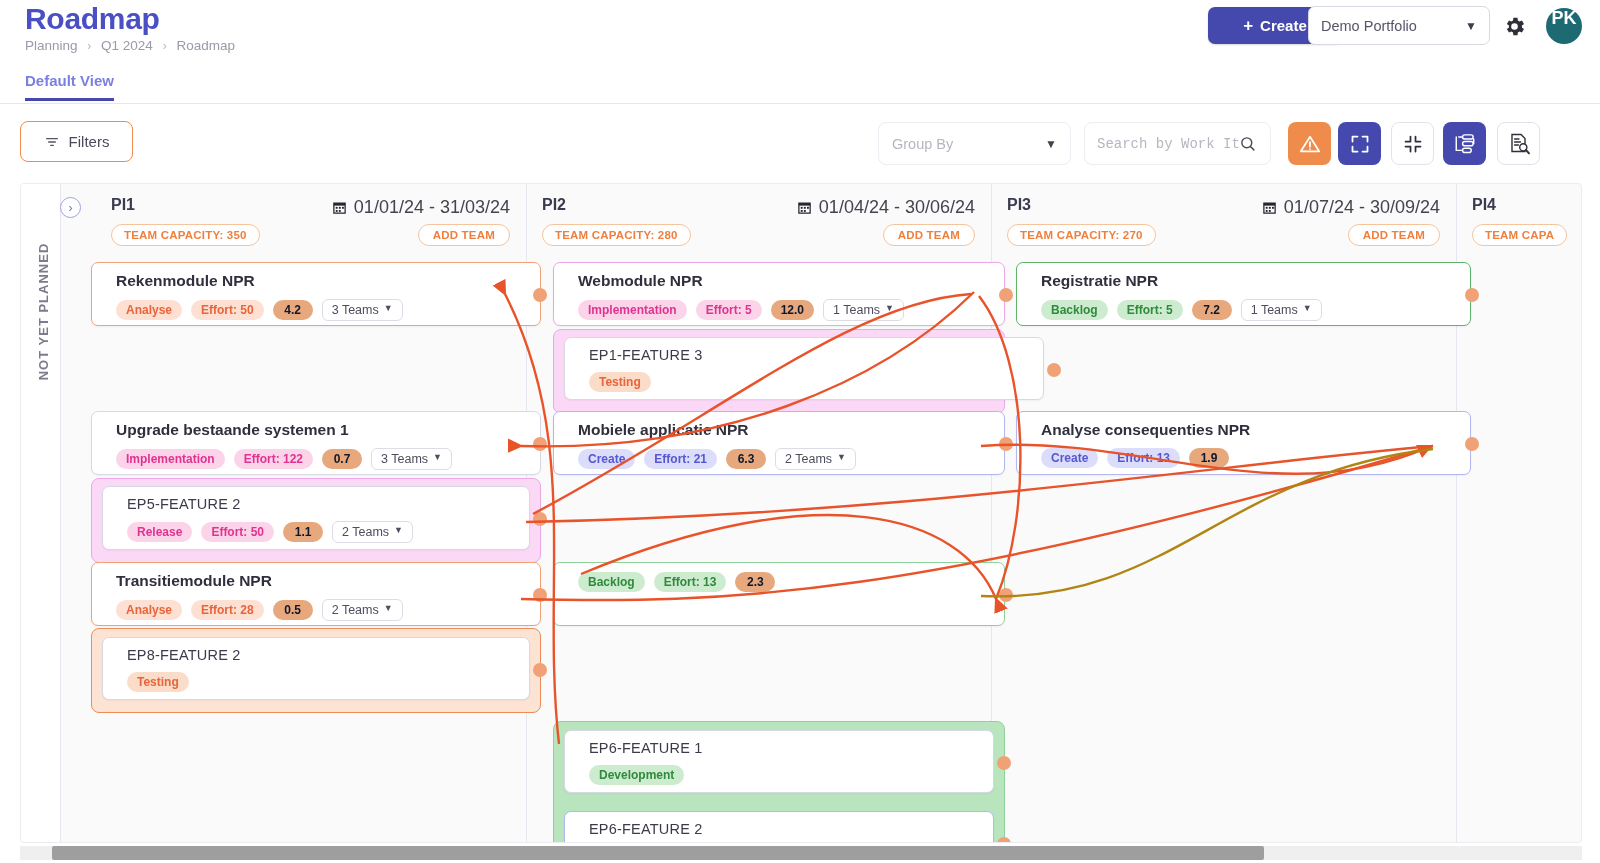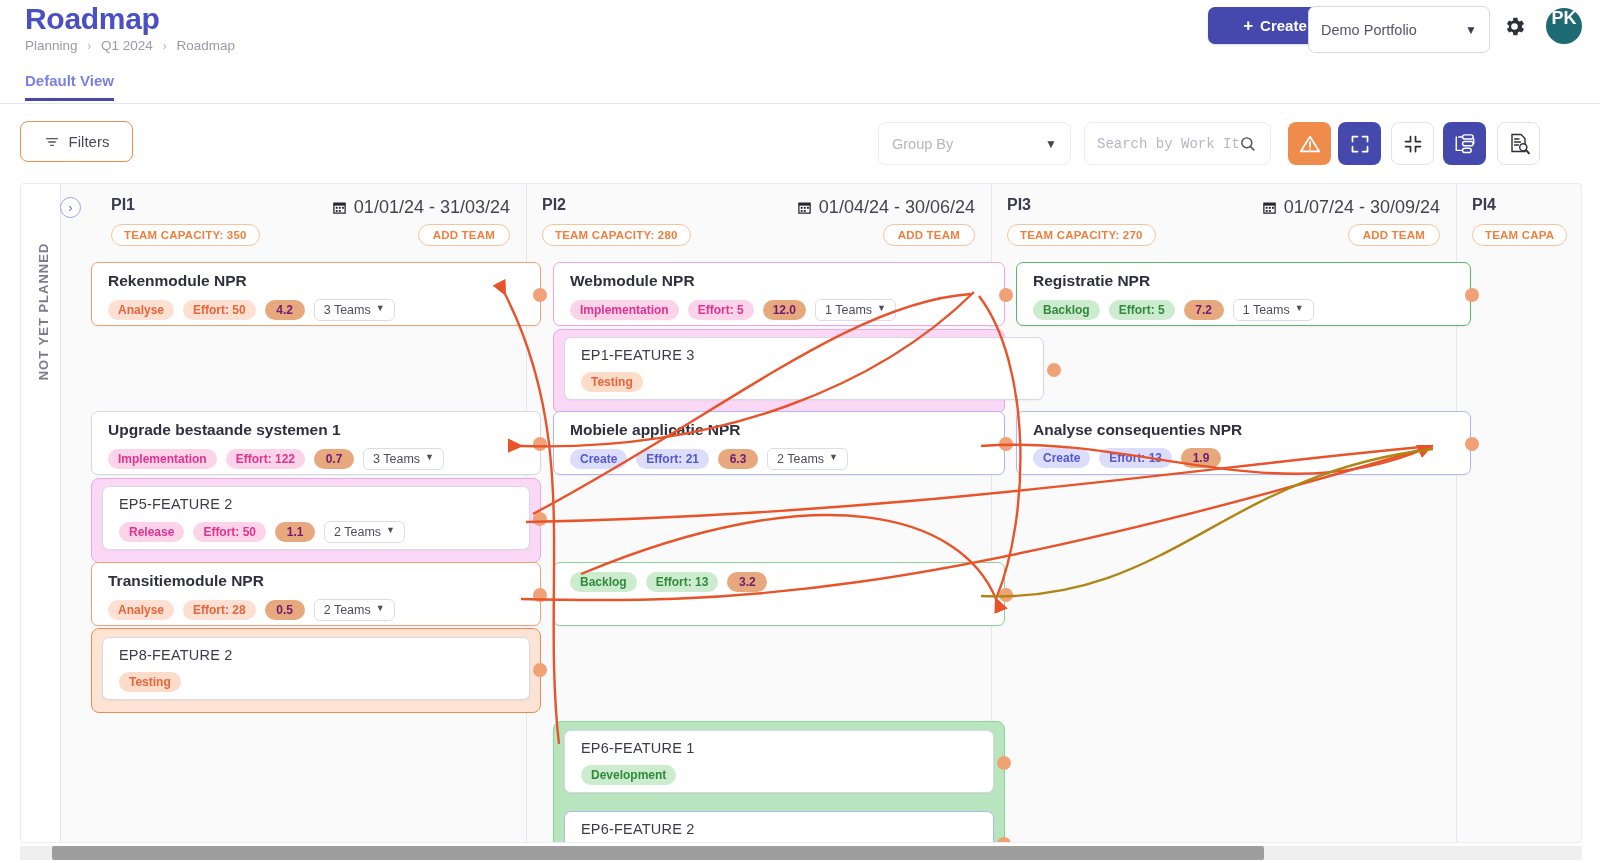--- a/index.html
+++ b/index.html
@@ -31,21 +31,21 @@
     width:134px; height:37px; border-radius:7px;
     background:#4549ad; color:#fff; border:none;
     font-size:15px; font-weight:bold; cursor:pointer;
     display:flex; align-items:center; justify-content:center; gap:7px;
     box-shadow:0 1px 2px rgba(0,0,0,.15);
   }
   .create-btn .plus { font-size:17px; font-weight:bold; line-height:1; }
 
   .portfolio-select {
     position:absolute; right:110px; top:6px;
-    width:182px; height:47px; border:1px solid #d8d8e0; border-radius:7px;
+    width:182px; height:39px; border:1px solid #d8d8e0; border-radius:7px;
     background:#fff; display:flex; align-items:center; padding:0 12px;
     font-size:14.5px; color:#55556a; cursor:pointer;
   }
   .portfolio-select .chev { margin-left:auto; color:#3d3d4f; font-size:12px; }
 
   .gear-btn {
     position:absolute; right:72px; top:12px;
     width:28px; height:28px; cursor:pointer; color:#333;
     display:flex; align-items:center; justify-content:center;
   }
@@ -154,30 +154,30 @@
     position:absolute; right:16px; top:40px;
     border:1px solid #f6c49c; background:#fff; color:#ef7f3e;
     font-size:11.5px; font-weight:bold; letter-spacing:.2px;
     border-radius:12px; padding:4px 14px; white-space:nowrap; cursor:pointer;
   }
 
   
   .card {
     position:absolute; background:#fff; border-radius:7px;
     border:1px solid #d8d8e4; box-shadow:0 1px 2px rgba(40,40,70,.05);
-    padding:9px 14px 10px 16px; cursor:pointer;
+    padding:9px 14px 10px 24px; cursor:pointer;
   }
   .card .ctitle { font-size:15.5px; font-weight:bold; color:#2f2f3d; margin-bottom:9px; }
   .card .ctitle.sub { font-weight:normal; font-size:14.5px; color:#3b3b4b; letter-spacing:.2px;}
   .chiprow { display:flex; align-items:center; gap:9px; }
   .chip {
     border-radius:11px; padding:3px 10px; font-size:12px; font-weight:bold;
     white-space:nowrap;
   }
-  .chip.val { background:#e6a87c; color:#701a75; min-width:40px; text-align:center; }
+  .chip.val { background:#e6a87c; color:#0f172a; min-width:40px; text-align:center; }
   .teams {
     border:1px solid #dcdce6; background:#fff; color:#4d4d5e;
     border-radius:6px; padding:3px 9px; font-size:12.5px; font-weight:normal;
     display:flex; align-items:flex-start; gap:5px;
   }
   .dot {
     position:absolute; width:14px; height:14px; border-radius:50%;
     background:#f0a175; right:-7px;
   }
   .group-band {
@@ -472,21 +472,21 @@
             <span style="font-size:9px">▼</span>
           </span>
         </div>
         <div class="dot" style="top:25px; right:-9px;"></div>
       </div>
 
       <div class="card" style="left:27px; top:378px; width:452px; height:64px; border-color:#8fd19a;">
         <div class="chiprow">
           <span class="chip s-backlog">Backlog</span>
           <span class="chip s-effort-backlog">Effort: 13</span>
-          <span class="chip val">3.2</span>
+          <span class="chip val">2.3</span>
         </div>
         <div class="dot" style="top:25px; right:-9px;"></div>
       </div>
 
       <div class="group-band" style="left:27px; top:537px; width:452px; height:160px; background:#b9e5be; border:1px solid #8fd19a;"></div>
       <div class="card" style="left:38px; top:546px; width:430px; height:63px;">
         <div class="ctitle sub">EP6-FEATURE 1</div>
         <div class="chiprow">
           <span class="chip s-development">Development</span>
         </div>

